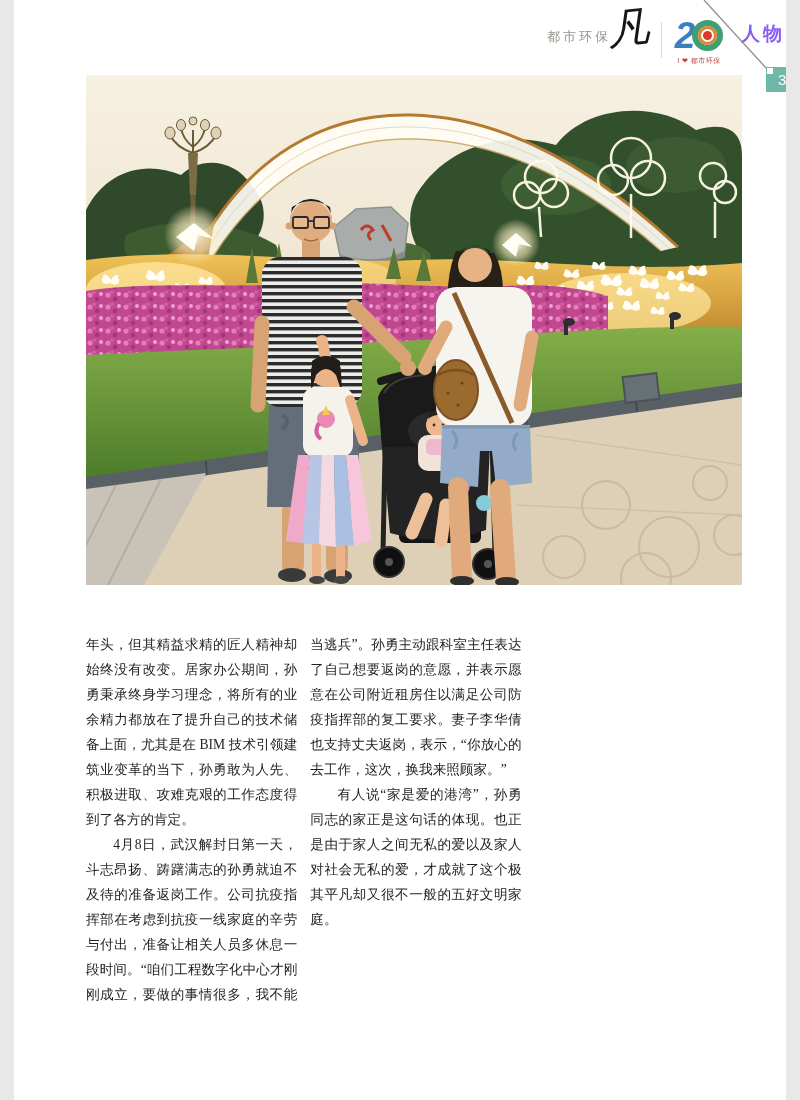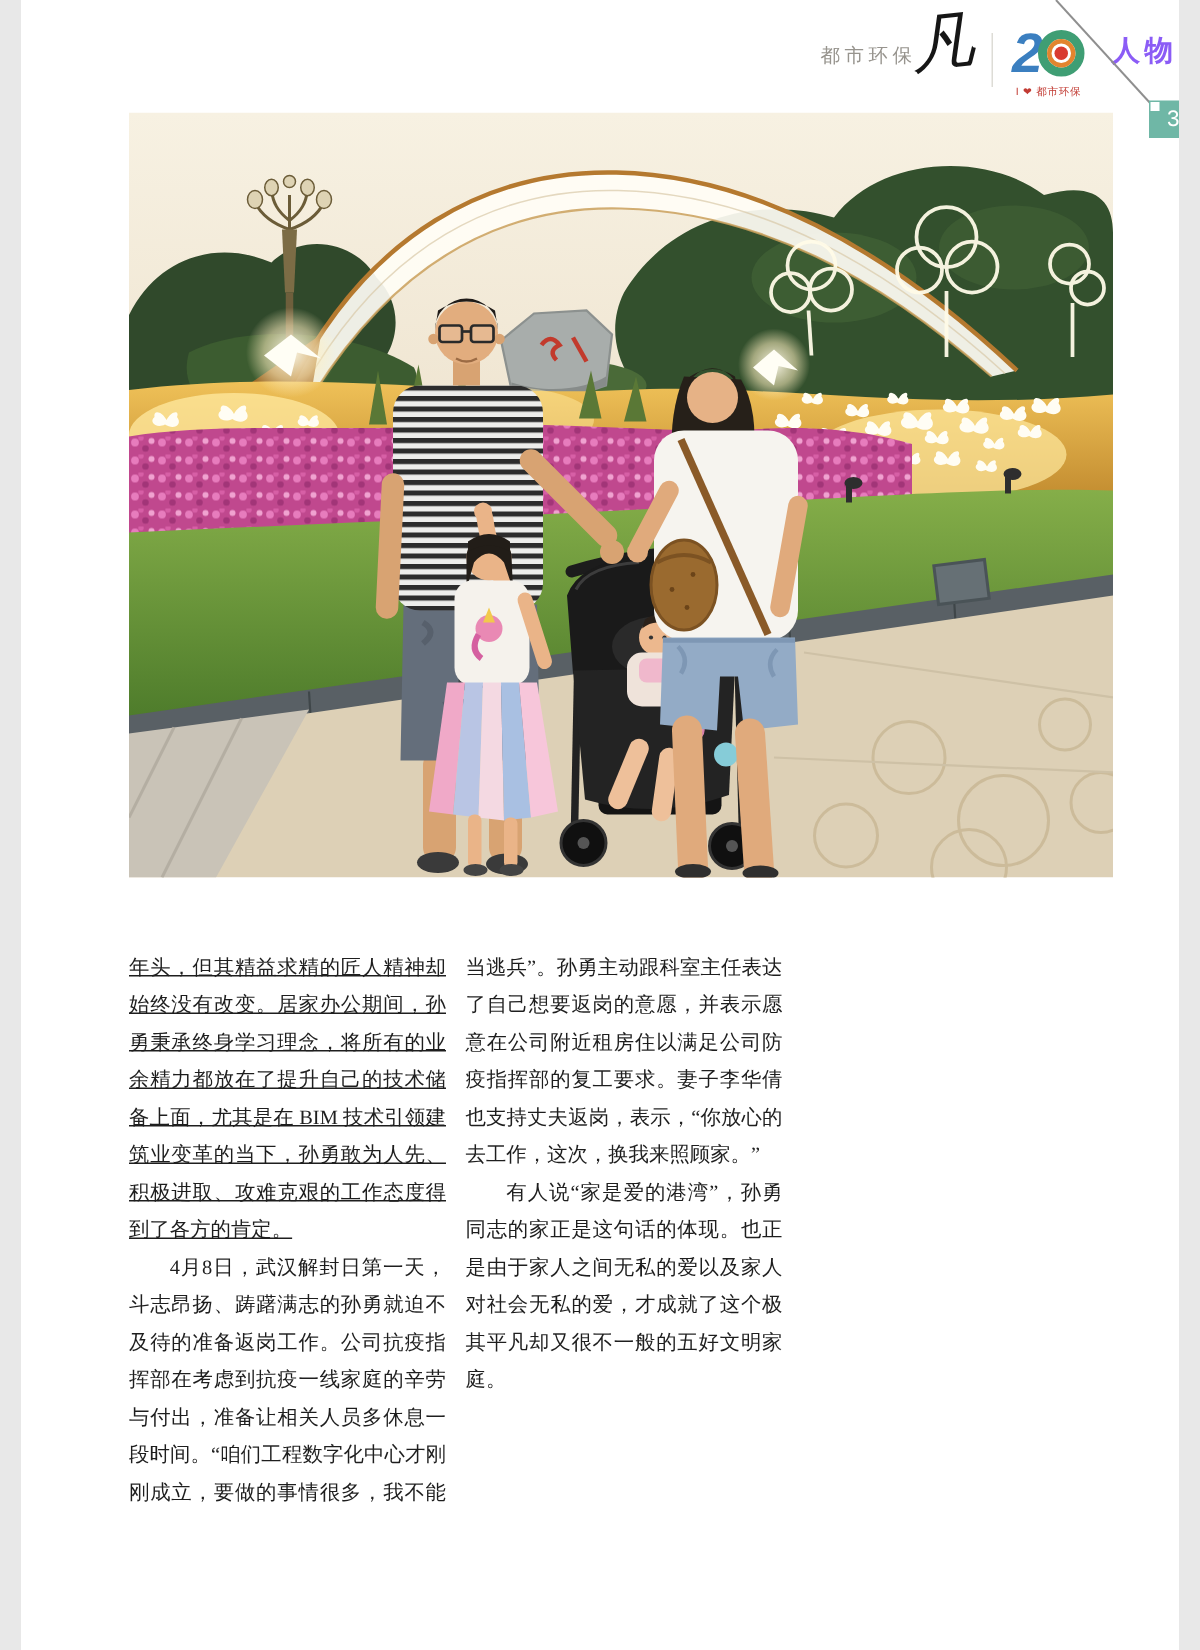--- a/index.html
+++ b/index.html
@@ -28,21 +28,21 @@
            font-family:"Liberation Sans","DejaVu Sans",sans-serif;}
   .pagenum::before{content:"";position:absolute;left:1px;top:1px;width:6px;height:6px;background:#fff;}
   
   .photo{position:absolute;left:72px;top:75px;width:656px;height:510px;margin:0;}
   .photo svg{display:block;}
   
   .article{position:absolute;left:72px;top:632px;width:660px;height:379px;
            column-count:3;column-gap:13px;column-fill:auto;
            text-align:justify;font-size:13.6px;line-height:25px;color:#1e1e1e;overflow:hidden;}
   .article p{margin:0;text-indent:2em;}
-  .article p.no-indent{text-indent:0;text-decoration:underline;}
+  .article p.no-indent{text-indent:0;}
 </style>
 </head>
 <body>
 
 <div class="page">
 
   <span class="brand">都市环保</span>
   <span class="calli">凡</span>
   <span class="hdr-divider"></span>
   <div class="logo20">

